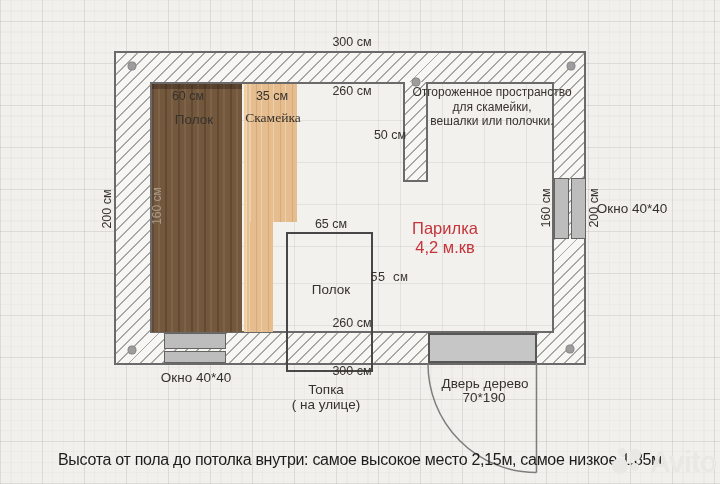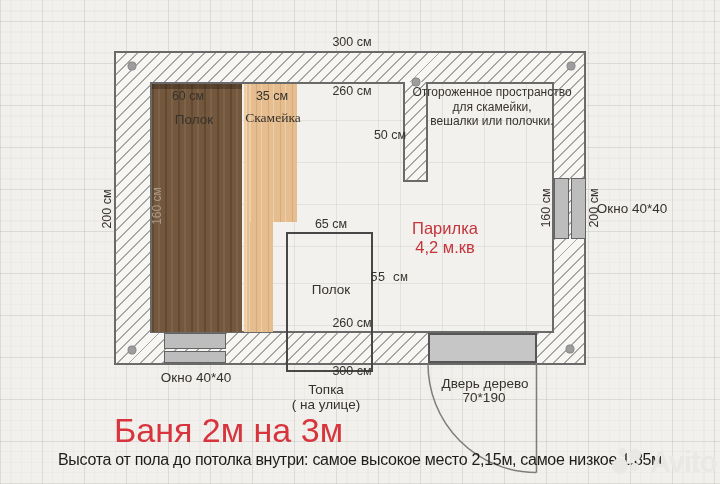--- a/index.html
+++ b/index.html
@@ -114,21 +114,20 @@
   <span class="lbl red" style="left:445px;top:228px;">Парилка</span>
   <span class="lbl red" style="left:445px;top:247px;">4,2 м.кв</span>
   <span class="lbl big" style="left:331px;top:290px;">Полок</span>
   <span class="lbl big" style="left:196px;top:378px;">Окно 40*40</span>
   <span class="lbl big" style="left:632px;top:209px;">Окно 40*40</span>
   <span class="lbl big" style="left:326px;top:390px;">Топка</span>
   <span class="lbl big" style="left:326px;top:405px;">( на улице)</span>
   <span class="lbl big" style="left:485px;top:384px;">Дверь дерево</span>
   <span class="lbl big" style="left:484px;top:398px;">70*190</span>
 
-  <div class="title">Баня 2м на 3м</div>
   <div class="footnote">Высота от пола до потолка внутри: самое высокое место 2,15м, самое низкое 1,85м.</div>
 
   <div class="wm">
     <svg width="36" height="34" viewBox="0 0 36 34" style="margin-right:3px;">
       <circle cx="11" cy="7" r="4.2" fill="#eae8e4"></circle>
       <circle cx="9" cy="21" r="8" fill="#eae8e4"></circle>
       <circle cx="24" cy="10" r="6" fill="#eae8e4"></circle>
       <circle cx="24" cy="22" r="4" fill="#eae8e4"></circle>
     </svg>
     <span class="wm-text">Avito</span>

